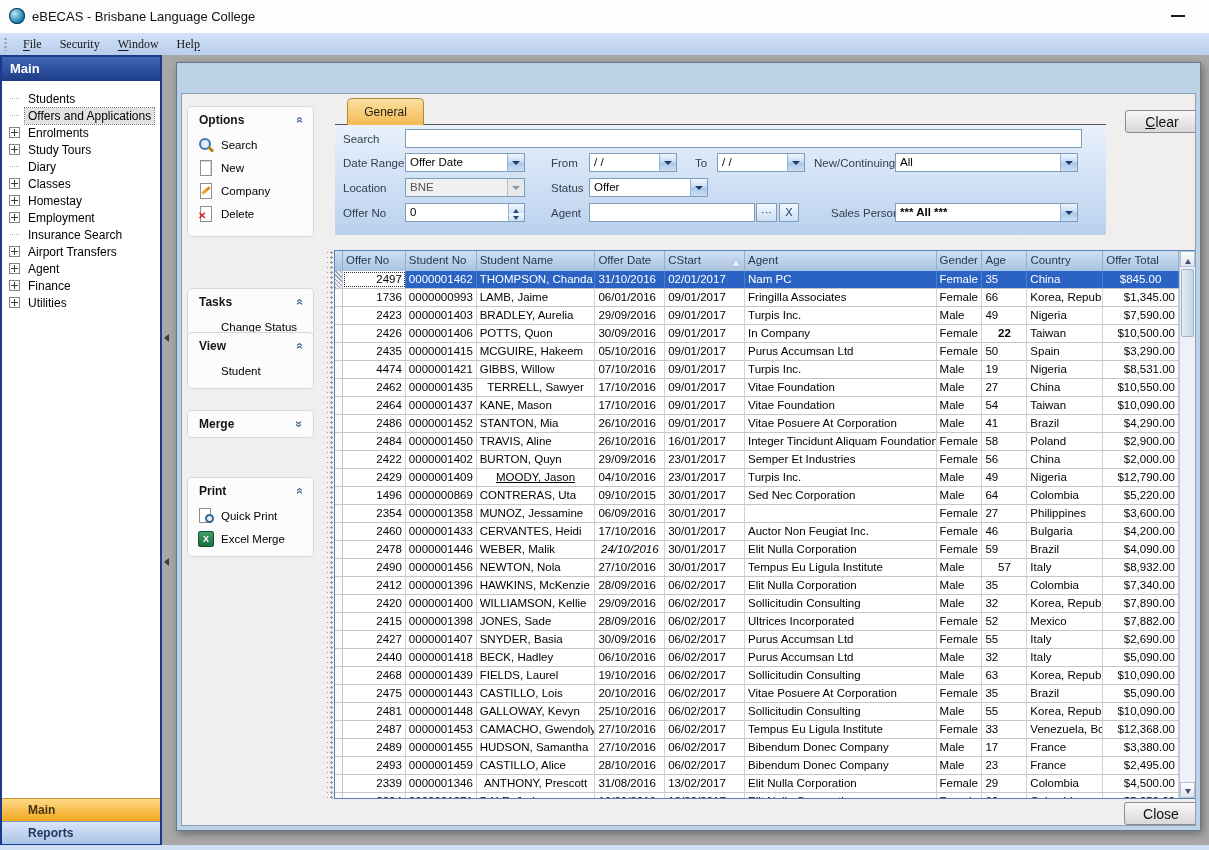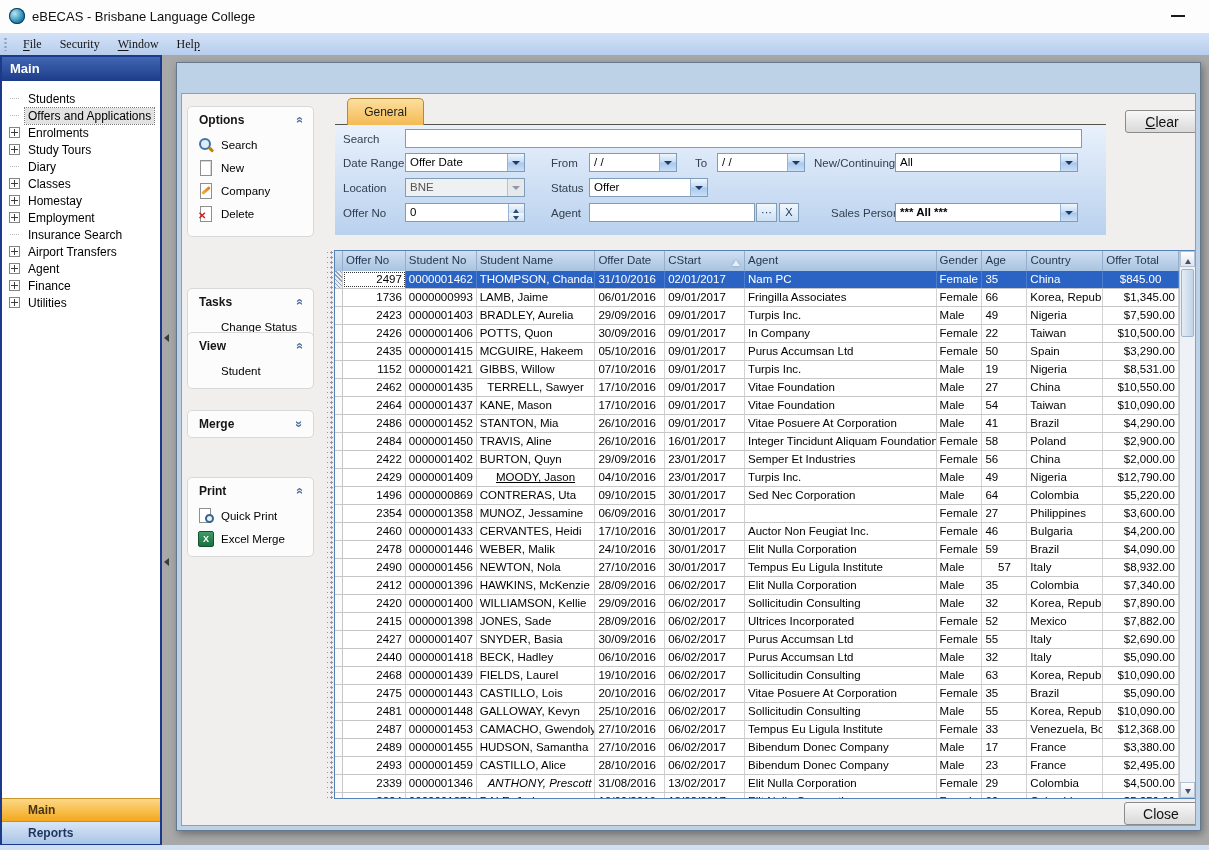--- a/index.html
+++ b/index.html
@@ -410,40 +410,40 @@
           </div>
           <div class="g-row">
             <span class="ind"></span>
             <span class="g-cell" style="width: 63px; text-align: right;">2426</span>
             <span class="g-cell" style="width: 71px; text-align: left;">0000001406</span>
             <span class="g-cell" style="width: 119px; text-align: left;">POTTS, Quon</span>
             <span class="g-cell" style="width: 70px; text-align: left;">30/09/2016</span>
             <span class="g-cell" style="width: 80px; text-align: left;">09/01/2017</span>
             <span class="g-cell" style="width: 192px; text-align: left;">In Company</span>
             <span class="g-cell" style="width: 46px; text-align: left;">Female</span>
-            <span class="g-cell" style="width: 45px; text-align: left;">22</span>
+            <span class="g-cell" style="width: 45px; text-align: center; font-weight: bold;">22</span>
             <span class="g-cell" style="width: 76px; text-align: left;">Taiwan</span>
             <span class="g-cell" style="width: 76px; text-align: right;">$10,500.00</span>
           </div>
           <div class="g-row">
             <span class="ind"></span>
             <span class="g-cell" style="width: 63px; text-align: right;">2435</span>
             <span class="g-cell" style="width: 71px; text-align: left;">0000001415</span>
             <span class="g-cell" style="width: 119px; text-align: left;">MCGUIRE, Hakeem</span>
             <span class="g-cell" style="width: 70px; text-align: left;">05/10/2016</span>
             <span class="g-cell" style="width: 80px; text-align: left;">09/01/2017</span>
             <span class="g-cell" style="width: 192px; text-align: left;">Purus Accumsan Ltd</span>
             <span class="g-cell" style="width: 46px; text-align: left;">Female</span>
             <span class="g-cell" style="width: 45px; text-align: left;">50</span>
             <span class="g-cell" style="width: 76px; text-align: left;">Spain</span>
             <span class="g-cell" style="width: 76px; text-align: right;">$3,290.00</span>
           </div>
           <div class="g-row">
             <span class="ind"></span>
-            <span class="g-cell" style="width: 63px; text-align: right;">1152</span>
+            <span class="g-cell" style="width: 63px; text-align: right;">4474</span>
             <span class="g-cell" style="width: 71px; text-align: left;">0000001421</span>
             <span class="g-cell" style="width: 119px; text-align: left;">GIBBS, Willow</span>
             <span class="g-cell" style="width: 70px; text-align: left;">07/10/2016</span>
             <span class="g-cell" style="width: 80px; text-align: left;">09/01/2017</span>
             <span class="g-cell" style="width: 192px; text-align: left;">Turpis Inc.</span>
             <span class="g-cell" style="width: 46px; text-align: left;">Male</span>
             <span class="g-cell" style="width: 45px; text-align: left;">19</span>
             <span class="g-cell" style="width: 76px; text-align: left;">Nigeria</span>
             <span class="g-cell" style="width: 76px; text-align: right;">$8,531.00</span>
           </div>
@@ -562,21 +562,21 @@
             <span class="g-cell" style="width: 46px; text-align: left;">Female</span>
             <span class="g-cell" style="width: 45px; text-align: left;">46</span>
             <span class="g-cell" style="width: 76px; text-align: left;">Bulgaria</span>
             <span class="g-cell" style="width: 76px; text-align: right;">$4,200.00</span>
           </div>
           <div class="g-row">
             <span class="ind"></span>
             <span class="g-cell" style="width: 63px; text-align: right;">2478</span>
             <span class="g-cell" style="width: 71px; text-align: left;">0000001446</span>
             <span class="g-cell" style="width: 119px; text-align: left;">WEBER, Malik</span>
-            <span class="g-cell" style="width: 70px; text-align: left;">24/10/2016</span>
+            <span class="g-cell" style="width: 70px; text-align: center; font-style: italic;">24/10/2016</span>
             <span class="g-cell" style="width: 80px; text-align: left;">30/01/2017</span>
             <span class="g-cell" style="width: 192px; text-align: left;">Elit Nulla Corporation</span>
             <span class="g-cell" style="width: 46px; text-align: left;">Female</span>
             <span class="g-cell" style="width: 45px; text-align: left;">59</span>
             <span class="g-cell" style="width: 76px; text-align: left;">Brazil</span>
             <span class="g-cell" style="width: 76px; text-align: right;">$4,090.00</span>
           </div>
           <div class="g-row">
             <span class="ind"></span>
             <span class="g-cell" style="width: 63px; text-align: right;">2490</span>
@@ -730,21 +730,21 @@
             <span class="g-cell" style="width: 192px; text-align: left;">Bibendum Donec Company</span>
             <span class="g-cell" style="width: 46px; text-align: left;">Male</span>
             <span class="g-cell" style="width: 45px; text-align: left;">23</span>
             <span class="g-cell" style="width: 76px; text-align: left;">France</span>
             <span class="g-cell" style="width: 76px; text-align: right;">$2,495.00</span>
           </div>
           <div class="g-row">
             <span class="ind"></span>
             <span class="g-cell" style="width: 63px; text-align: right;">2339</span>
             <span class="g-cell" style="width: 71px; text-align: left;">0000001346</span>
-            <span class="g-cell" style="width: 119px; text-align: right; font-style: italic;">ANTHONY, Prescott</span>
+            <span class="g-cell" style="width: 119px; text-align: center;">ANTHONY, Prescott</span>
             <span class="g-cell" style="width: 70px; text-align: left;">31/08/2016</span>
             <span class="g-cell" style="width: 80px; text-align: left;">13/02/2017</span>
             <span class="g-cell" style="width: 192px; text-align: left;">Elit Nulla Corporation</span>
             <span class="g-cell" style="width: 46px; text-align: left;">Female</span>
             <span class="g-cell" style="width: 45px; text-align: left;">29</span>
             <span class="g-cell" style="width: 76px; text-align: left;">Colombia</span>
             <span class="g-cell" style="width: 76px; text-align: right;">$4,500.00</span>
           </div>
           <div class="g-row">
             <span class="ind"></span>

